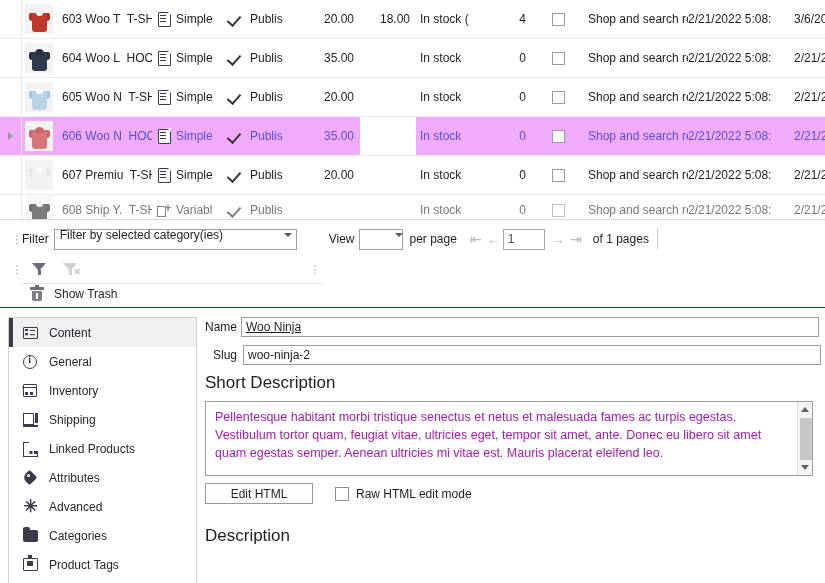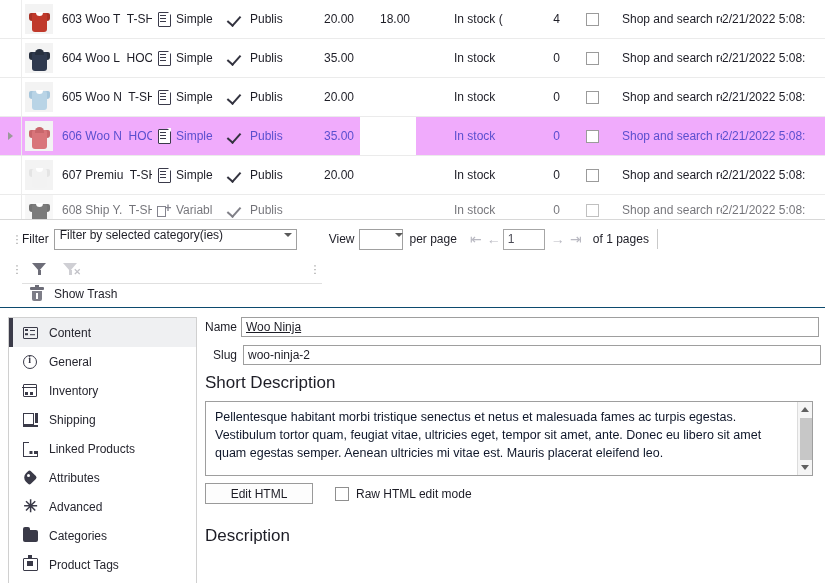--- a/index.html
+++ b/index.html
@@ -56,21 +56,21 @@
   .hood .hd { position:absolute; left:6px; top:1px; width:9px; height:6px; border-radius:5px 5px 0 0; }
 
   .c-name { width: 96px; padding-left: 6px; }
   .c-name .txt { white-space: nowrap; overflow: hidden; font-size: 12px; }
   .c-type-ico { width: 24px; justify-content: center; }
   .c-type { width: 46px; }
   .c-pub-ico { width: 28px; justify-content: center; }
   .c-pub { width: 48px; }
   .c-price { width: 62px; justify-content: flex-end; padding-right: 6px; }
   .c-sale { width: 56px; justify-content: flex-end; padding-right: 6px; }
-  .c-stock { width: 76px; padding-left: 4px; white-space: nowrap; overflow: hidden; margin-left: 34px; }
+  .c-stock { width: 76px; padding-left: 4px; white-space: nowrap; overflow: hidden; }
   .c-qty { width: 44px; justify-content: flex-end; padding-right: 10px; }
   .c-check { width: 44px; justify-content: center; }
   .c-shop { width: 108px; padding-left: 8px; white-space: nowrap; overflow: hidden; }
   .c-date1 { width: 106px; white-space: nowrap; overflow: hidden; }
   .c-date2 { width: 118px; white-space: nowrap; overflow: hidden; }
 
   .row.selected .c-sale { background: #ffffff; }
 
   .grid-check {
     width: 13px; height: 13px; border: 1px solid #9b9b9b; background: #fff;
@@ -209,21 +209,21 @@
   .form { position: absolute; left: 201px; top: 9px; width: 622px; height: 267px; }
   .frow { display: flex; align-items: center; margin-bottom: 8px; }
   .flabel { font-size: 12px; color:#1d1d26; text-align: right; }
   .finput {
     height: 20px; border: 1px solid #9e9e9e; background:#ffffff;
     font-size: 12px; color:#1d1d26; padding-left: 4px; display:flex; align-items:center;
   }
   .sect-title { font-size: 17px; color:#1d1d26; margin: 4px 0 8px 4px; font-weight: normal; }
 
   .ta-wrap { position: relative; width: 608px; height: 75px; border: 1px solid #9e9e9e; background:#fff; margin-left: 4px; }
-  .ta-text { padding: 6px 20px 0 9px; font-size: 12.5px; line-height: 18px; color:#0f172a; }
+  .ta-text { padding: 6px 20px 0 9px; font-size: 12.5px; line-height: 18px; color:#a21caf; }
   .sbar { position:absolute; right:0; top:0; width: 15px; height: 73px; background:#f5f5f5; border-left:1px solid #dcdcdc; }
   .sbar .up, .sbar .dn { position:absolute; left:3px; width:0; height:0; border-left:4px solid transparent; border-right:4px solid transparent; }
   .sbar .up { top:5px; border-bottom:5px solid #606060; }
   .sbar .dn { bottom:5px; border-top:5px solid #606060; }
   .sbar .thumbbar { position:absolute; left:1.5px; top:16px; width:12px; height:42px; background:#c7c7c7; }
 
   .btnrow { display:flex; align-items:center; margin: 7px 0 0 4px; }
   .btn {
     height: 21px; min-width: 108px; border: 1px solid #9a9a9a; background:#fdfdfd;
     font-size: 12px; display:flex; align-items:center; justify-content:center; color:#1d1d26;

